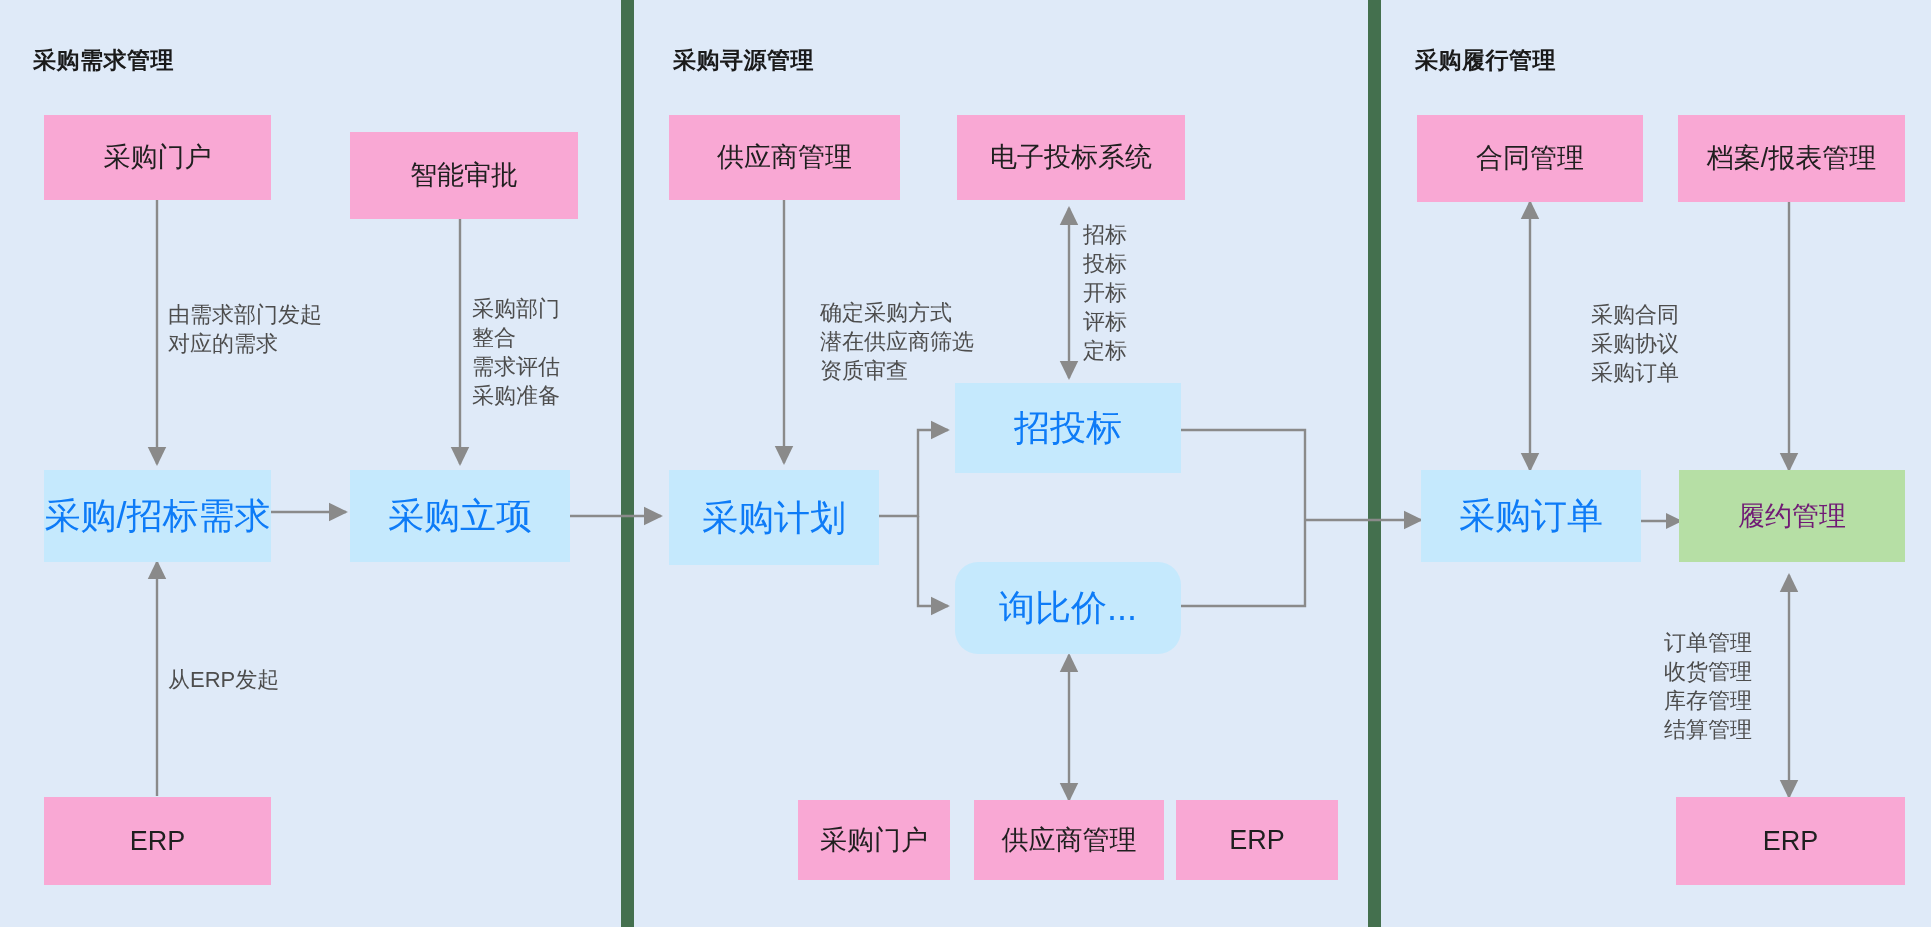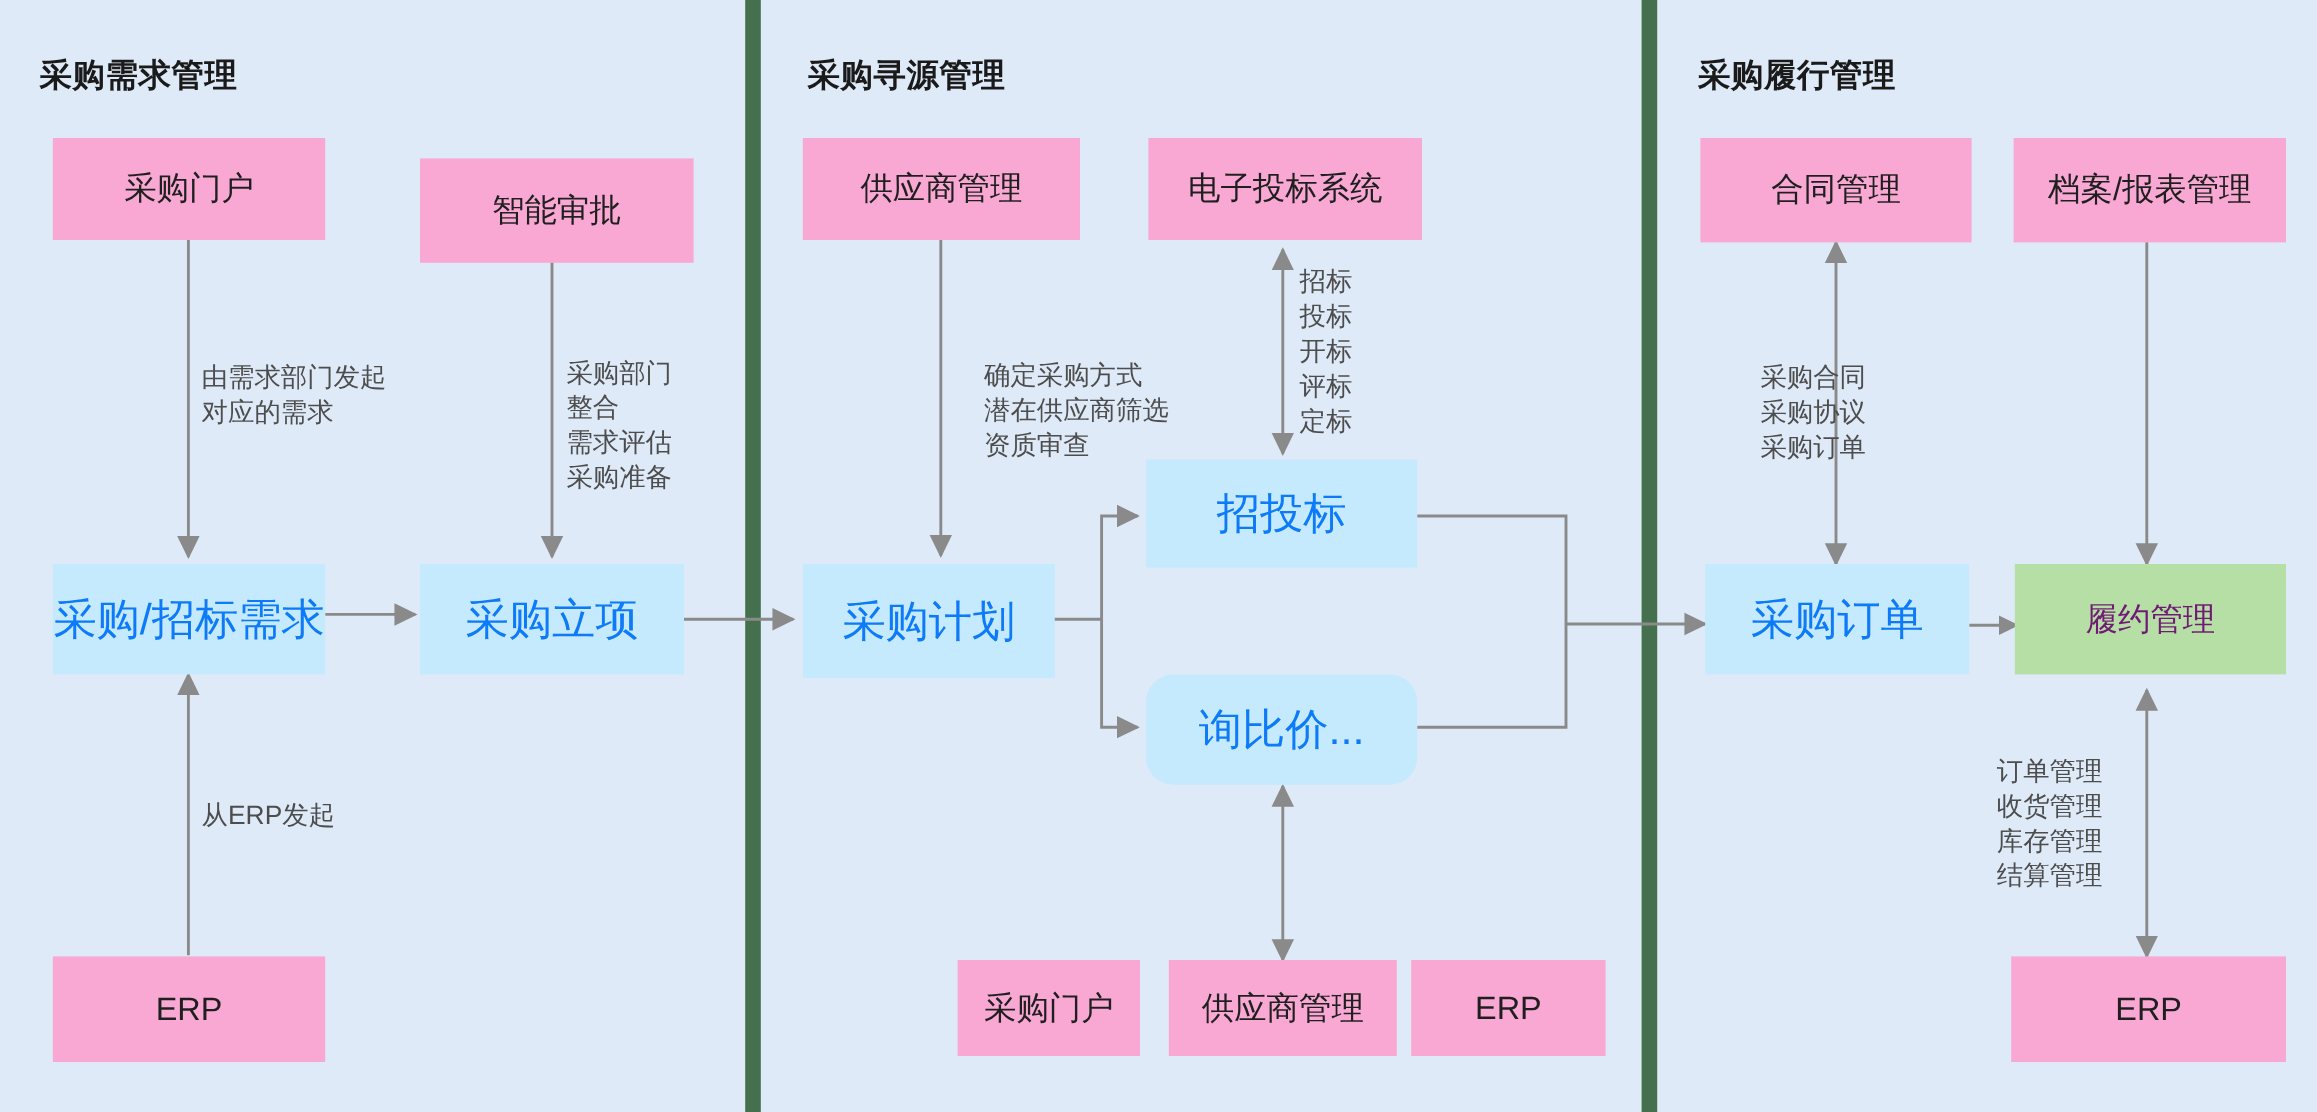--- a/index.html
+++ b/index.html
@@ -14,21 +14,21 @@
 
   
   .lane{position:absolute;top:0;height:927px;background:#dfeaf8;}
   .lane.mid{background:#dfeaf8;}
 
   .divider{position:absolute;top:0;width:13px;height:927px;background:#44704e;}
 
   
   .lane-title{
     position:absolute;
-    font-size:27px;
+    font-size:23px;
     font-weight:bold;
     color:#1a1a1a;
     letter-spacing:0.5px;
     white-space:nowrap;
   }
 
   
   .node{
     position:absolute;
     display:flex;
@@ -131,21 +131,21 @@
   <div class="lane-title" style="left:1415px;top:45px;">采购履行管理</div>
 
   <div class="node sys" style="left:44px;top:115px;width:227px;height:85px;">采购门户</div>
   <div class="node sys" style="left:350px;top:132px;width:228px;height:87px;">智能审批</div>
   <div class="node proc" style="left:44px;top:470px;width:227px;height:92px;">采购/招标需求</div>
   <div class="node proc" style="left:350px;top:470px;width:220px;height:92px;">采购立项</div>
   <div class="node sys" style="left:44px;top:797px;width:227px;height:88px;">ERP</div>
 
   <div class="elabel" style="left:168px;top:300px;width:230px;">由需求部门发起
 对应的需求</div>
-  <div class="elabel" style="left:472px;top:296px;width:150px;">采购部门
+  <div class="elabel" style="left:472px;top:296px;width:150px;font-family:Liberation Mono, monospace;">采购部门
 整合
 需求评估
 采购准备</div>
   <div class="elabel" style="left:168px;top:665px;width:180px;">从ERP发起</div>
 
   <div class="node sys" style="left:669px;top:115px;width:231px;height:85px;">供应商管理</div>
   <div class="node sys" style="left:957px;top:115px;width:228px;height:85px;">电子投标系统</div>
   <div class="node proc" style="left:669px;top:470px;width:210px;height:95px;">采购计划</div>
   <div class="node proc" style="left:955px;top:383px;width:226px;height:90px;">招投标</div>
   <div class="node proc" style="left:955px;top:562px;width:226px;height:92px;border-radius:23px;">询比价...</div>
@@ -161,21 +161,21 @@
 开标
 评标
 定标</div>
 
   <div class="node sys" style="left:1417px;top:115px;width:226px;height:87px;">合同管理</div>
   <div class="node sys" style="left:1678px;top:115px;width:227px;height:87px;">档案/报表管理</div>
   <div class="node proc" style="left:1421px;top:470px;width:220px;height:92px;">采购订单</div>
   <div class="node green" style="left:1679px;top:470px;width:226px;height:92px;">履约管理</div>
   <div class="node sys" style="left:1676px;top:797px;width:229px;height:88px;">ERP</div>
 
-  <div class="elabel" style="left:1467px;top:300px;width:180px;">采购合同
+  <div class="elabel" style="left:1545px;top:300px;width:180px;text-align:center;">采购合同
 采购协议
 采购订单</div>
   <div class="elabel" style="left:1664px;top:628px;width:160px;">订单管理
 收货管理
 库存管理
 结算管理</div>
 
 </div>
 
 </body></html>

